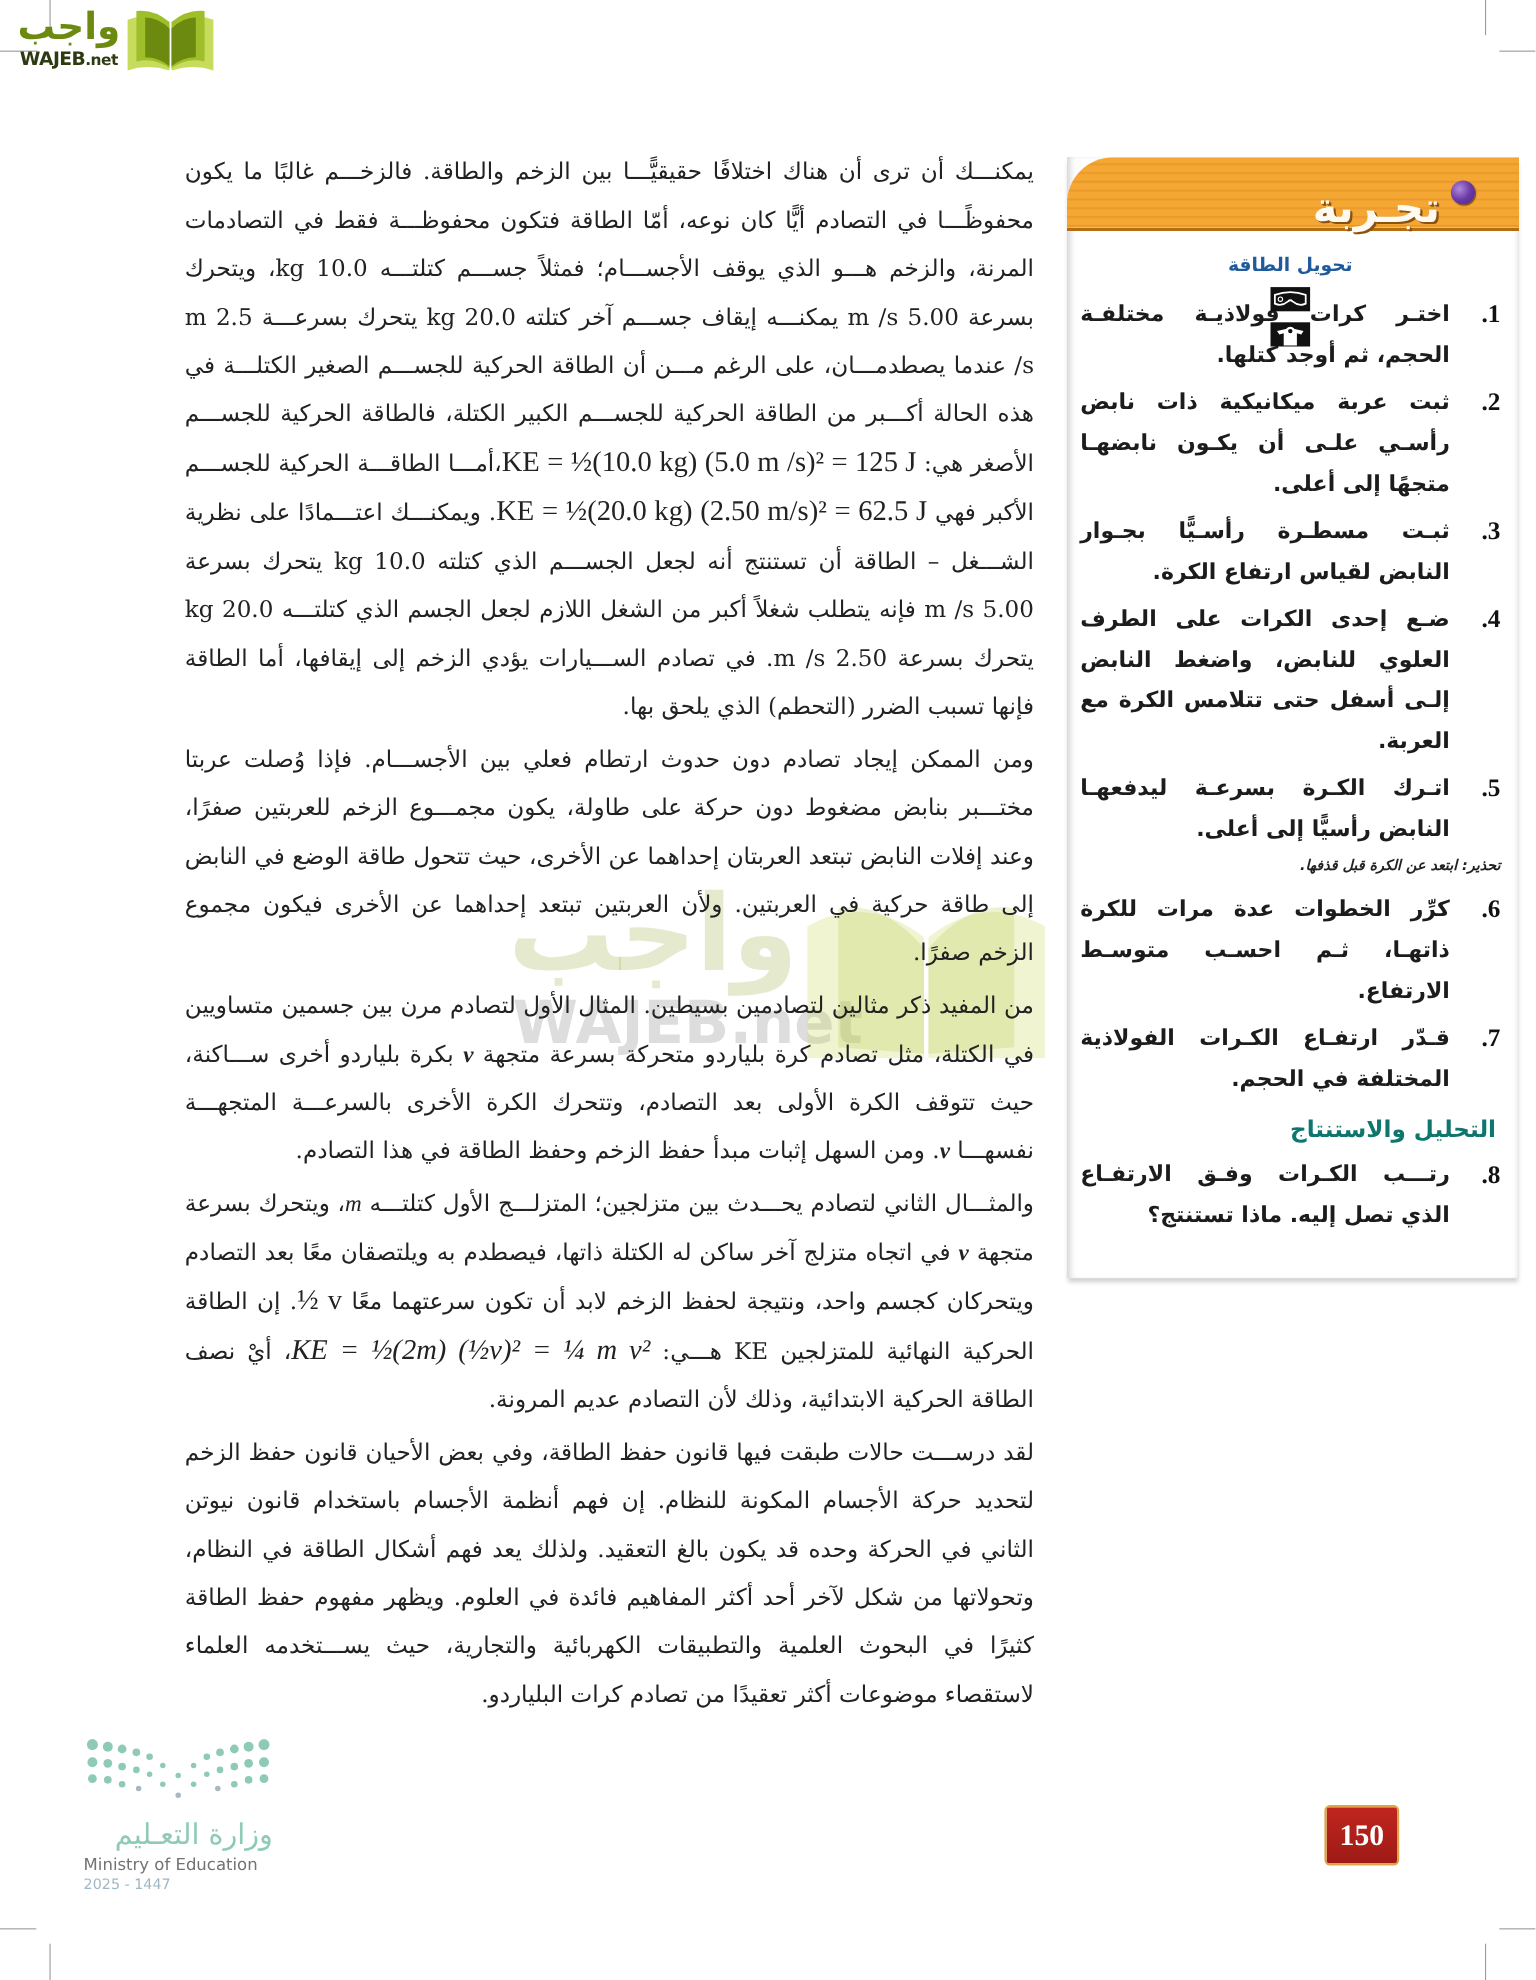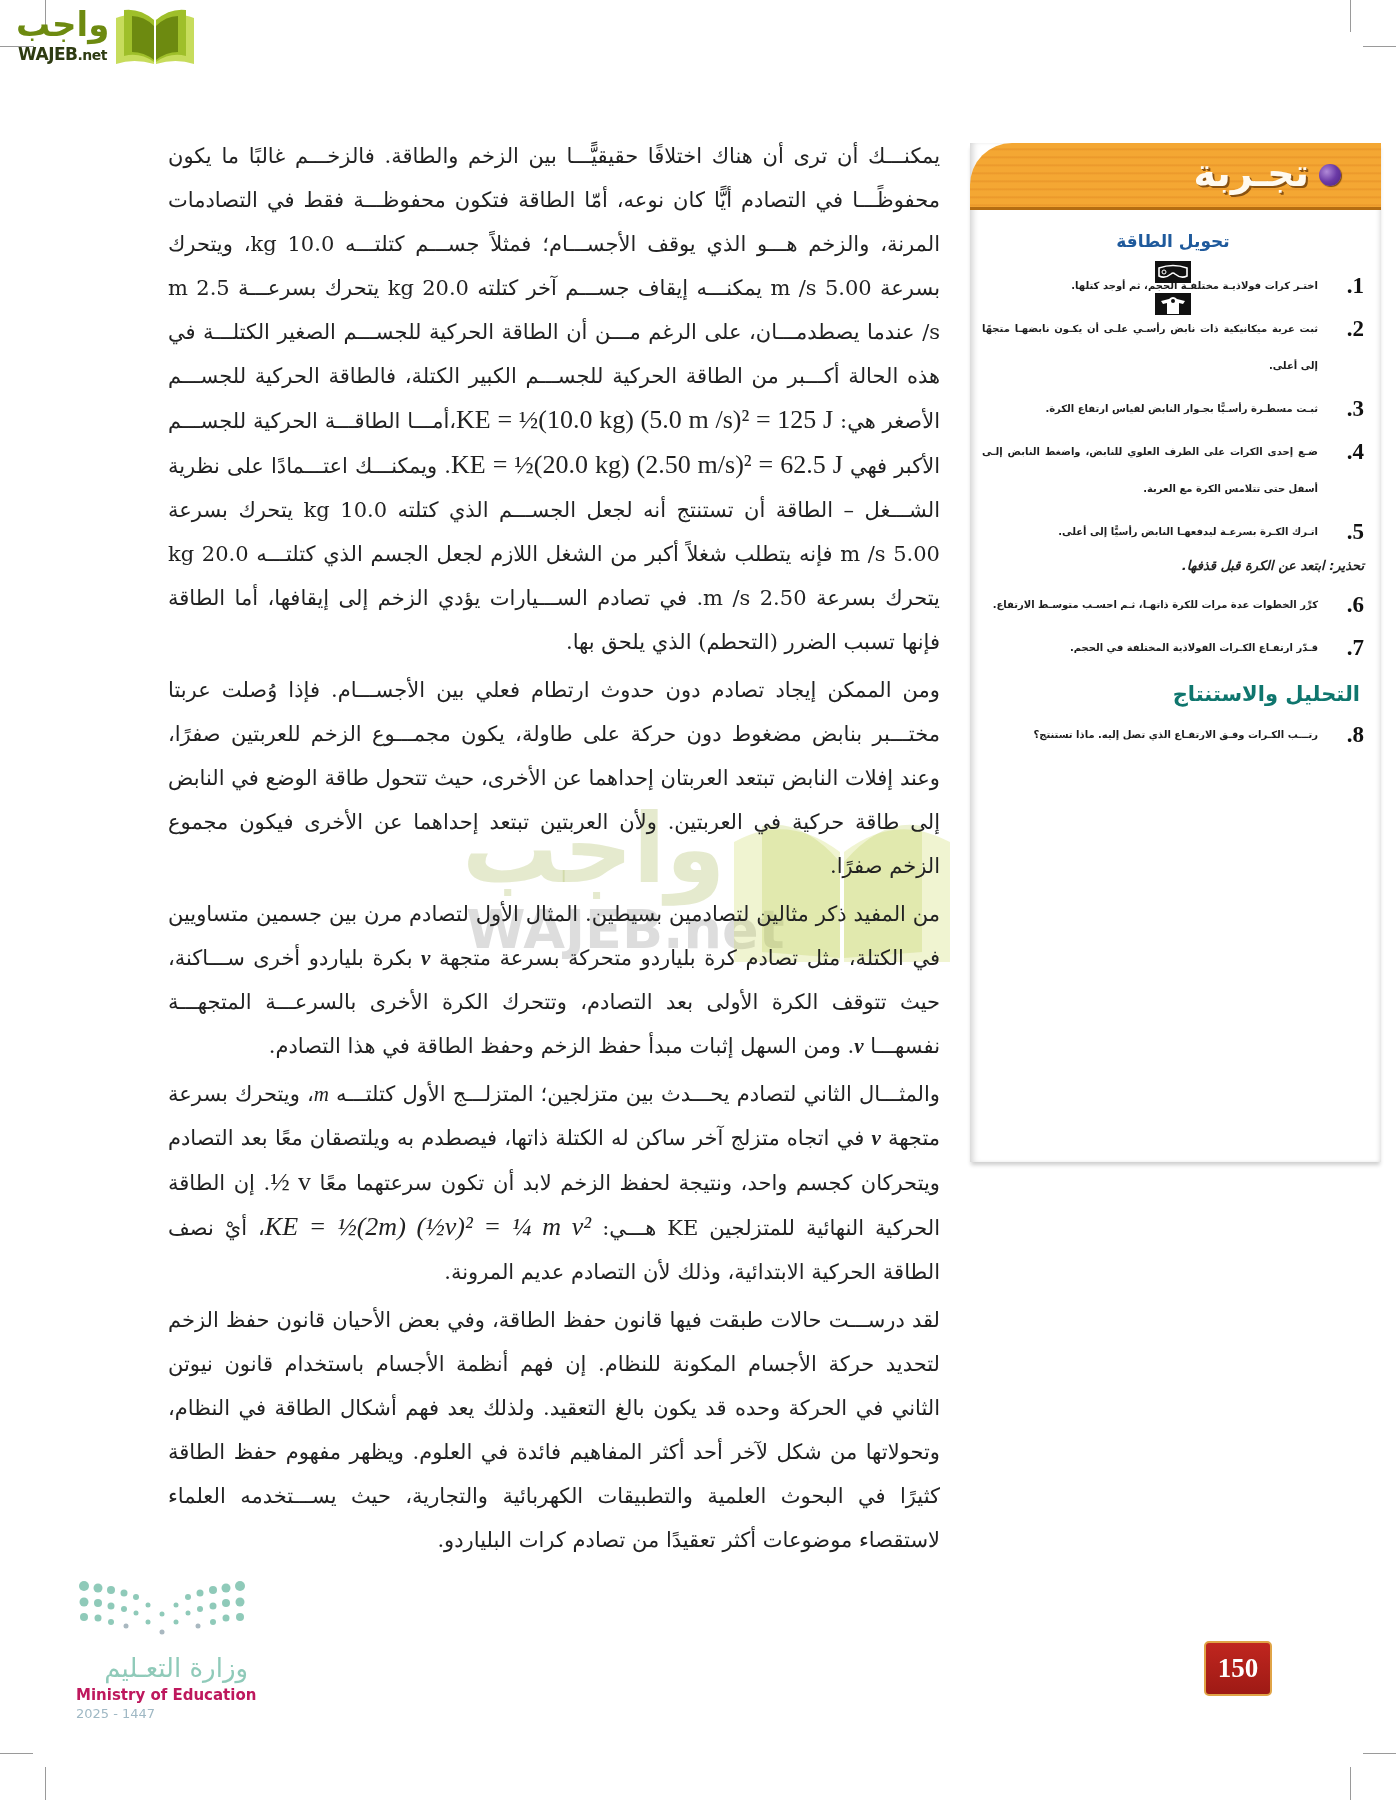--- a/index.html
+++ b/index.html
@@ -45,46 +45,46 @@
     background:#ffffff;
     box-shadow: inset 6px 0 6px -3px #d4d4d4, inset -4px 0 5px -3px #d9d9d9, 0 4px 4px -1px #cfcfcf;
   }
   .sb-header {
     position:absolute; left:0; top:0; width:411px; height:64px;
     border-top-left-radius:42px;
     background: repeating-linear-gradient(180deg, #f4a733 0px, #f4a733 5px, #e9962a 6px, #f4a733 8px);
     border-bottom:3px solid #b46d12;
   }
   .sb-title {
-    position:absolute; right:72px; top:4px;
+    position:absolute; right:72px; top:20px;
     font-family:"DejaVu Sans", sans-serif; font-weight:bold; font-size:38px; line-height:52px;
     color:#fffaf0; direction:rtl;
     text-shadow: 2px 2px 0 #8a5210, 1px 1px 0 #8a5210;
   }
   .sb-bullet {
     position:absolute; right:40px; top:21px; width:22px; height:22px; border-radius:50%;
     background: radial-gradient(circle at 35% 35%, #b18ad8 0%, #6b3aa6 50%, #4a2482 100%);
     box-shadow: 1px 1px 1px #7a4a10;
   }
   .sb-body { position:absolute; left:12px; top:88px; width:382px; direction:rtl; font-family:"DejaVu Sans", sans-serif; }
   .sb-subtitle-row { display:flex; flex-direction:column; align-items:center; justify-content:flex-start; gap:10px; height:30px; }
   .sb-subtitle { font-weight:bold; font-size:17px; color:#1f5a9c; }
   .sb-icon { width:36px; height:22px; background:#111; display:inline-block; position:relative; }
   .steps { margin-top:6px; }
   .step { display:flex; flex-direction:row; align-items:flex-start; margin-bottom:6px; }
   .step-num { width:38px; flex:0 0 38px; font-family:"Liberation Serif", serif; font-weight:bold; font-size:23px; color:#111; line-height:37px; text-align:right; }
-  .step-text { flex:1; font-weight:bold; font-size:10px; color:#1c1c1c; line-height:37px; text-align:justify; text-align-last:right; padding-right:8px; }
+  .step-text { flex:1; font-weight:bold; font-size:20px; color:#1c1c1c; line-height:37px; text-align:justify; text-align-last:right; padding-right:8px; }
   .warn { font-size:13px; font-style:italic; font-weight:bold; color:#222; line-height:28px; margin:-4px 0 6px 0; padding-right:0; }
   .sb-section { font-weight:bold; font-size:21px; color:#0f766e; line-height:36px; margin:10px 0 4px 0; padding-right:4px; text-align:right; }
 
   
   .ministry { position:absolute; left:76px; top:1580px; width:172px; height:150px; }
   .min-dots { position:absolute; left:0; top:0; width:172px; height:60px; }
   .min-ar { position:absolute; right:0; top:72px; font-family:"DejaVu Sans", sans-serif; font-size:26px; color:#8fcab9; direction:rtl; line-height:32px; }
-  .min-en { position:absolute; left:0; top:106px; font-family:"DejaVu Sans", sans-serif; font-size:15px; color:#be185d; line-height:18px; white-space:nowrap;font-weight:bold; }
+  .min-en { position:absolute; left:0; top:106px; font-family:"DejaVu Sans", sans-serif; font-size:15px; color:#737373; line-height:18px; white-space:nowrap; }
   .min-year { position:absolute; left:0; top:126px; font-family:"DejaVu Sans", sans-serif; font-size:13px; color:#9fb8c4; line-height:16px; }
 
   
   .page-num {
     position:absolute; left:1204px; top:1641px; width:68px; height:55px;
     background: linear-gradient(180deg, #c0261f 0%, #9e1a15 100%);
     border:2px solid #e0a447; border-radius:5px;
     box-sizing:border-box;
     color:#ffffff; font-family:"Liberation Serif", serif; font-weight:bold; font-size:27px;
     display:flex; align-items:center; justify-content:center;

